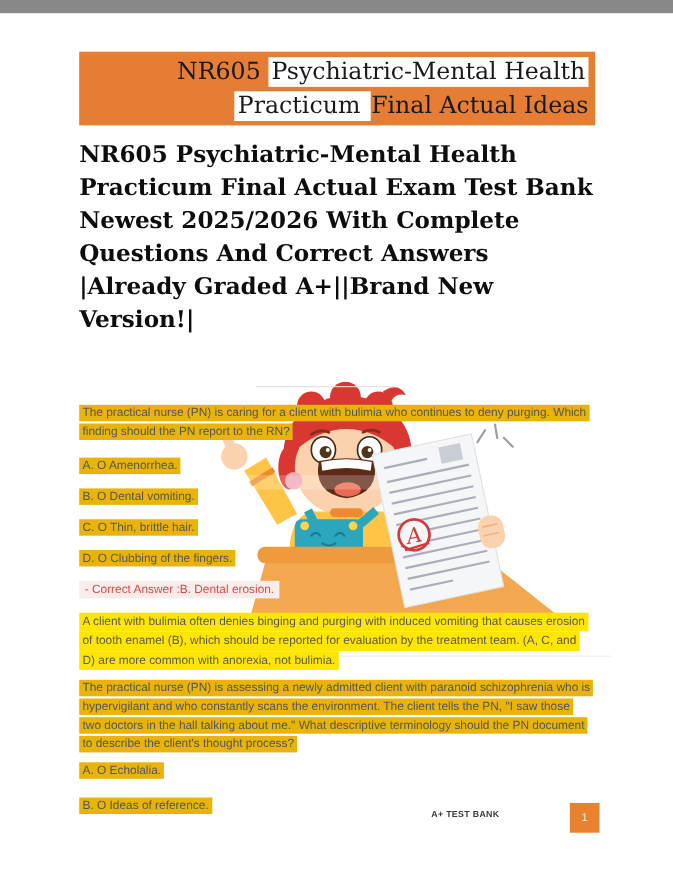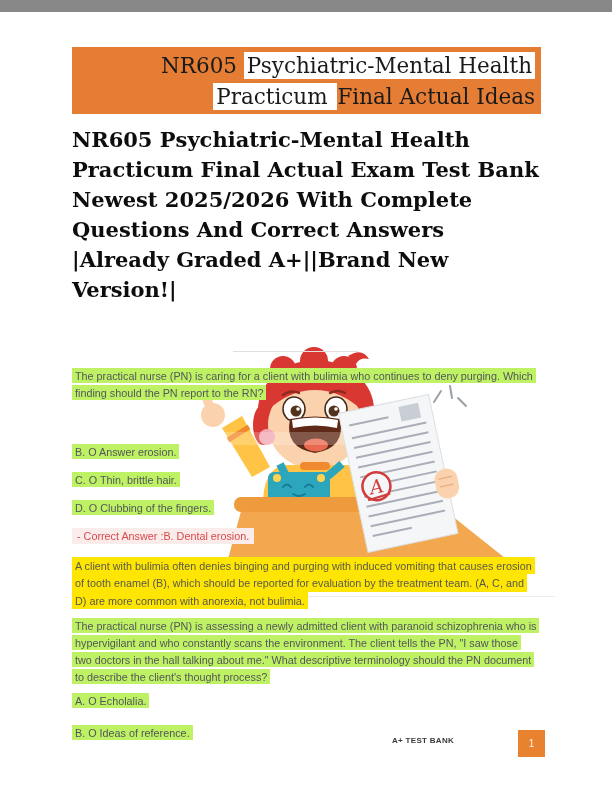--- a/index.html
+++ b/index.html
@@ -24,21 +24,21 @@
     font-size:21px; line-height:30px; color:#0d0d0d;
     white-space:pre-line; z-index:2;
   }
   
   .body-text {
     position:absolute; left:72px; width:480px;
     font-size:10.8px; line-height:17px; color:#53565B;
     white-space:pre-line; z-index:3;
   }
   .hl {
-    background:#bef264; padding:1.5px 3px;
+    background:#eab308; padding:1.5px 3px;
     box-decoration-break:clone; -webkit-box-decoration-break:clone;
   }
   .hl-pink {
     background:#FAECEB; color:#D9484A; padding:2px 5px;
   }
   .hl-yellow {
     background:#FFE602; color:#5A594A; padding:2.6px 3px;
     box-decoration-break:clone; -webkit-box-decoration-break:clone;
   }
   .rationale { line-height:17.5px; }
@@ -155,22 +155,25 @@
       <path d="M436 475 h14 M436 483 h14" stroke="#EBB389" stroke-width="1.5" fill="none"></path>
     </g>
 
     <path d="M441 379 L434 390 M450 374 L452 386 M458 386 L466 394" stroke="#9AA0A8" stroke-width="2" fill="none" stroke-linecap="round"></path>
   </svg>
 
   <div class="body-text" style="top:338px">
     <span class="hl">The practical nurse (PN) is caring for a client with bulimia who continues to deny purging. Which
 finding should the PN report to the RN?</span>
   </div>
+  <div class="body-text" style="top:386px">
+    <span class="hl">A. O Amenorrhea.</span>
+  </div>
   <div class="body-text" style="top:414px">
-    <span class="hl">B. O Answer erosion.</span>
+    <span class="hl">B. O Dental vomiting.</span>
   </div>
   <div class="body-text" style="top:442px">
     <span class="hl">C. O Thin, brittle hair.</span>
   </div>
   <div class="body-text" style="top:470px">
     <span class="hl">D. O Clubbing of the fingers.</span>
   </div>
   <div class="body-text" style="top:499px">
     <span class="hl-pink"> - Correct Answer :B. Dental erosion.</span>
   </div>

